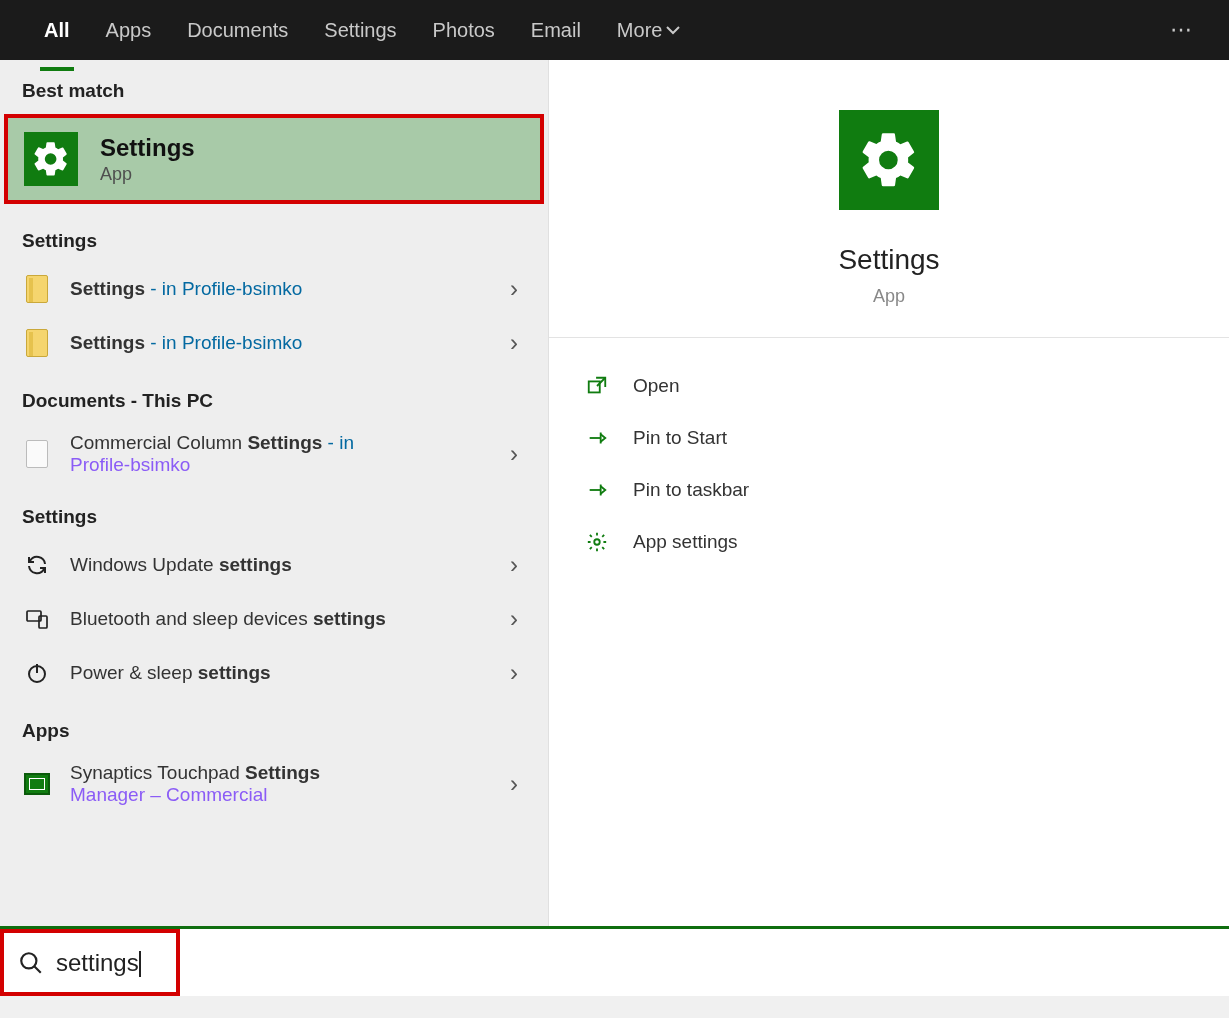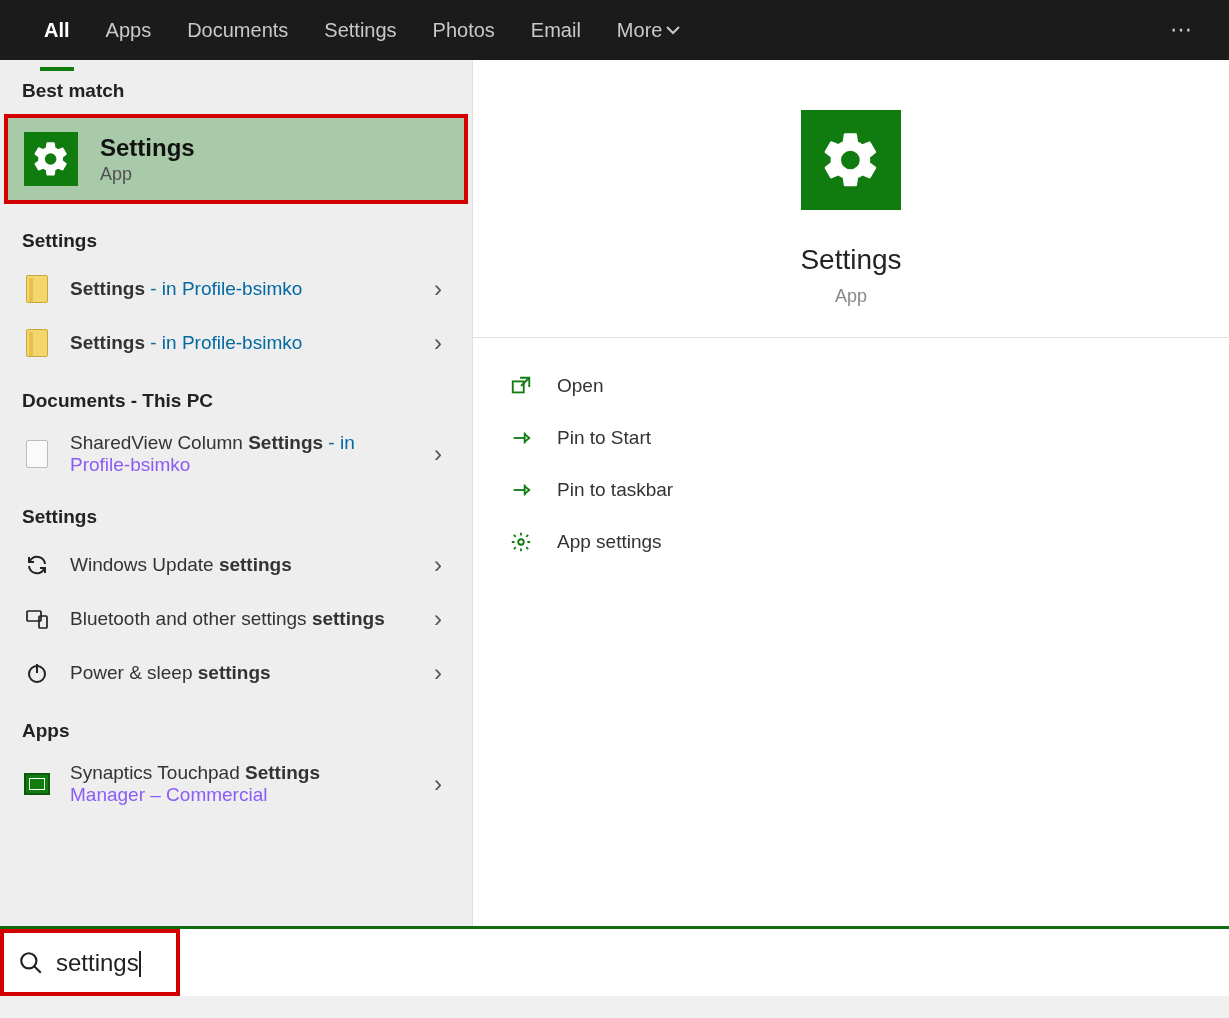--- a/index.html
+++ b/index.html
@@ -22,21 +22,21 @@
   .tabbar .more-caret { font-size: 14px; margin-left: 4px; }
   .tabbar .spacer { flex: 1; }
   .tabbar .overflow {
     font-size: 22px; letter-spacing: 3px; color: #c9c9c9; padding: 0 8px;
     cursor: pointer;
   }
 
   
   .main { display: flex; height: calc(100% - 82px - 70px); }
   .left {
-    width: 472px; background: #eeeeee; overflow-y: auto; padding-bottom: 8px;
+    width: 548px; background: #eeeeee; overflow-y: auto; padding-bottom: 8px;
   }
   .right {
     flex: 1; background: #ffffff; display: flex; flex-direction: column;
     border-left: 1px solid #e0e0e0;
   }
 
   
   .section-header {
     font-size: 19px; font-weight: 600; color: #222;
     padding: 20px 22px 10px 22px;
@@ -198,21 +198,21 @@
       <div class="chev">›</div>
     </div>
 
     <div class="section-header">Documents - This PC</div>
 
     <div class="row">
       <div class="ricon">
           <div class="doc-ico"></div>
         </div>
       <div class="rtext">
-        <span>SharedView Column </span><b>Settings</b><span class="loc"> - in</span>
+        <span>Commercial Column </span><b>Settings</b><span class="loc"> - in</span>
         <span class="line2">Profile-bsimko</span>
       </div>
       <div class="chev">›</div>
     </div>
 
     <div class="section-header">Settings</div>
 
     <div class="row">
       <div class="ricon">
         <svg width="24" height="24" viewBox="0 0 24 24" fill="none" stroke="#222" stroke-width="2">
@@ -224,21 +224,21 @@
       <div class="chev">›</div>
     </div>
 
     <div class="row">
       <div class="ricon">
         <svg width="24" height="24" viewBox="0 0 24 24" fill="none" stroke="#222" stroke-width="1.7">
             <rect x="2" y="4" width="14" height="10" rx="1"></rect>
             <rect x="14" y="9" width="8" height="12" rx="1"></rect>
           </svg>
       </div>
-      <div class="rtext"><span>Bluetooth and other settings </span><b>settings</b></div>
+      <div class="rtext"><span>Bluetooth and sleep devices </span><b>settings</b></div>
       <div class="chev">›</div>
     </div>
 
     <div class="row">
       <div class="ricon">
         <svg width="24" height="24" viewBox="0 0 24 24" fill="none" stroke="#222" stroke-width="2">
             <circle cx="12" cy="13" r="8"></circle>
             <line x1="12" y1="3" x2="12" y2="12"></line>
           </svg>
       </div>

